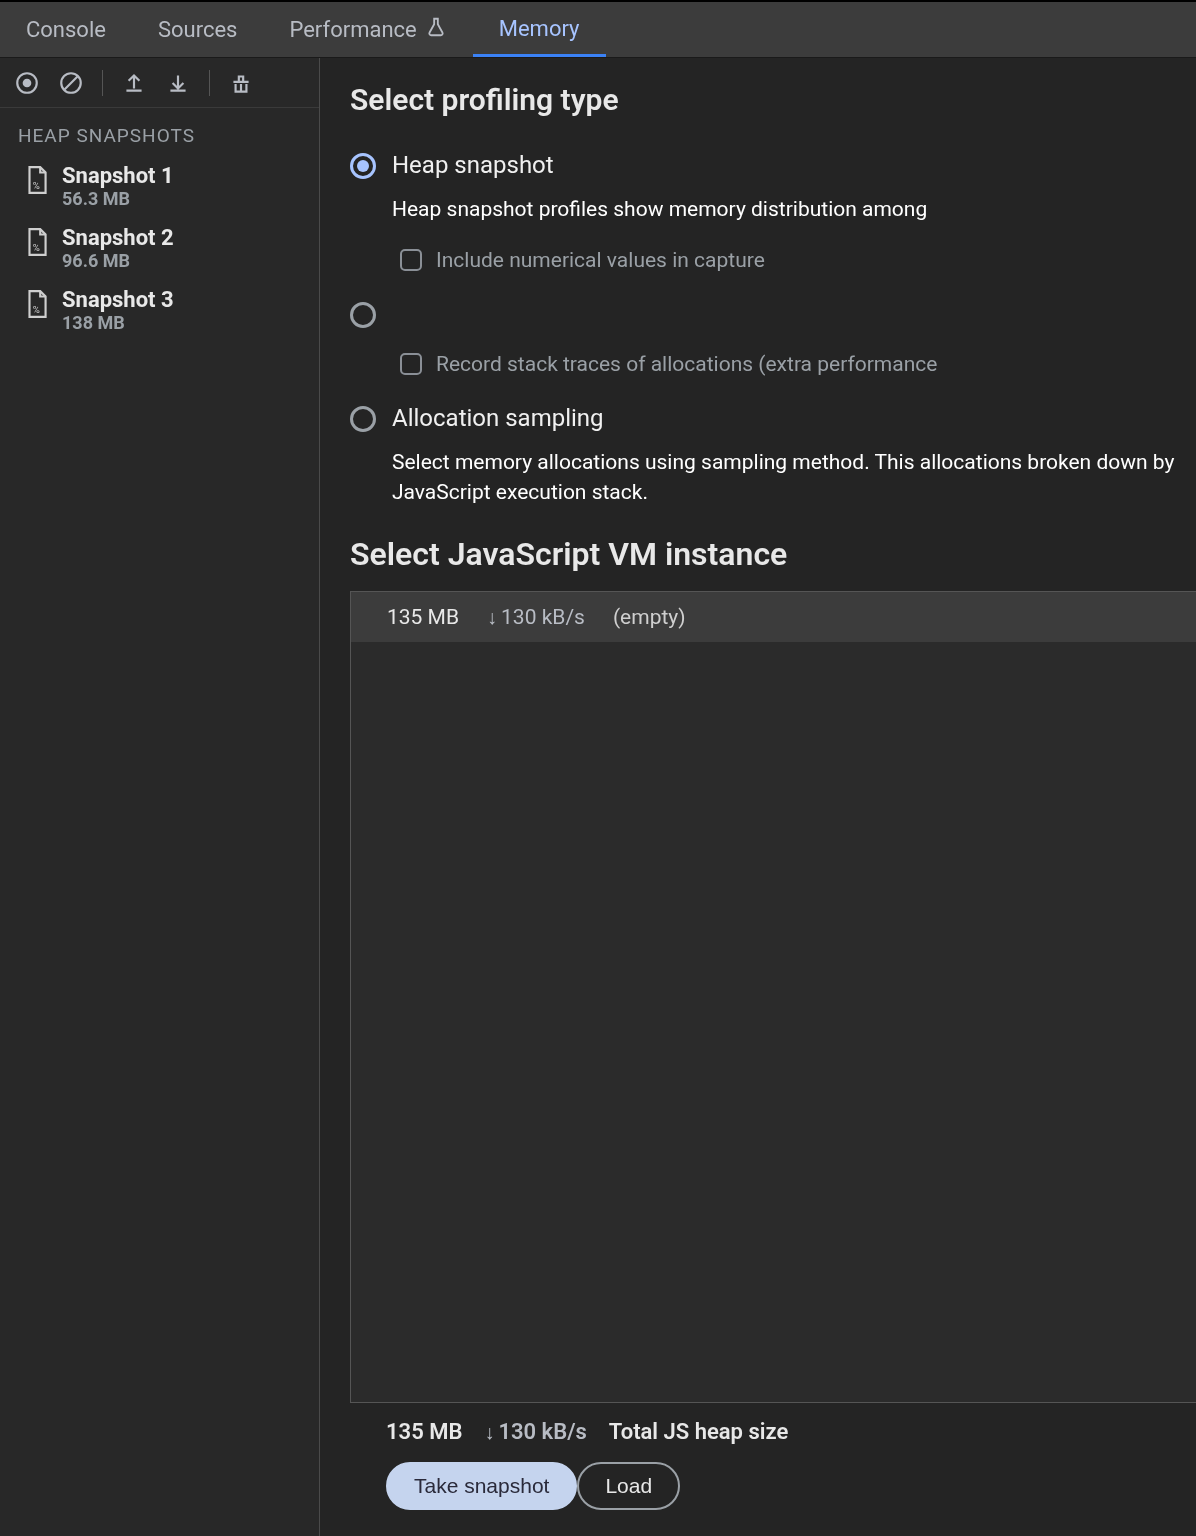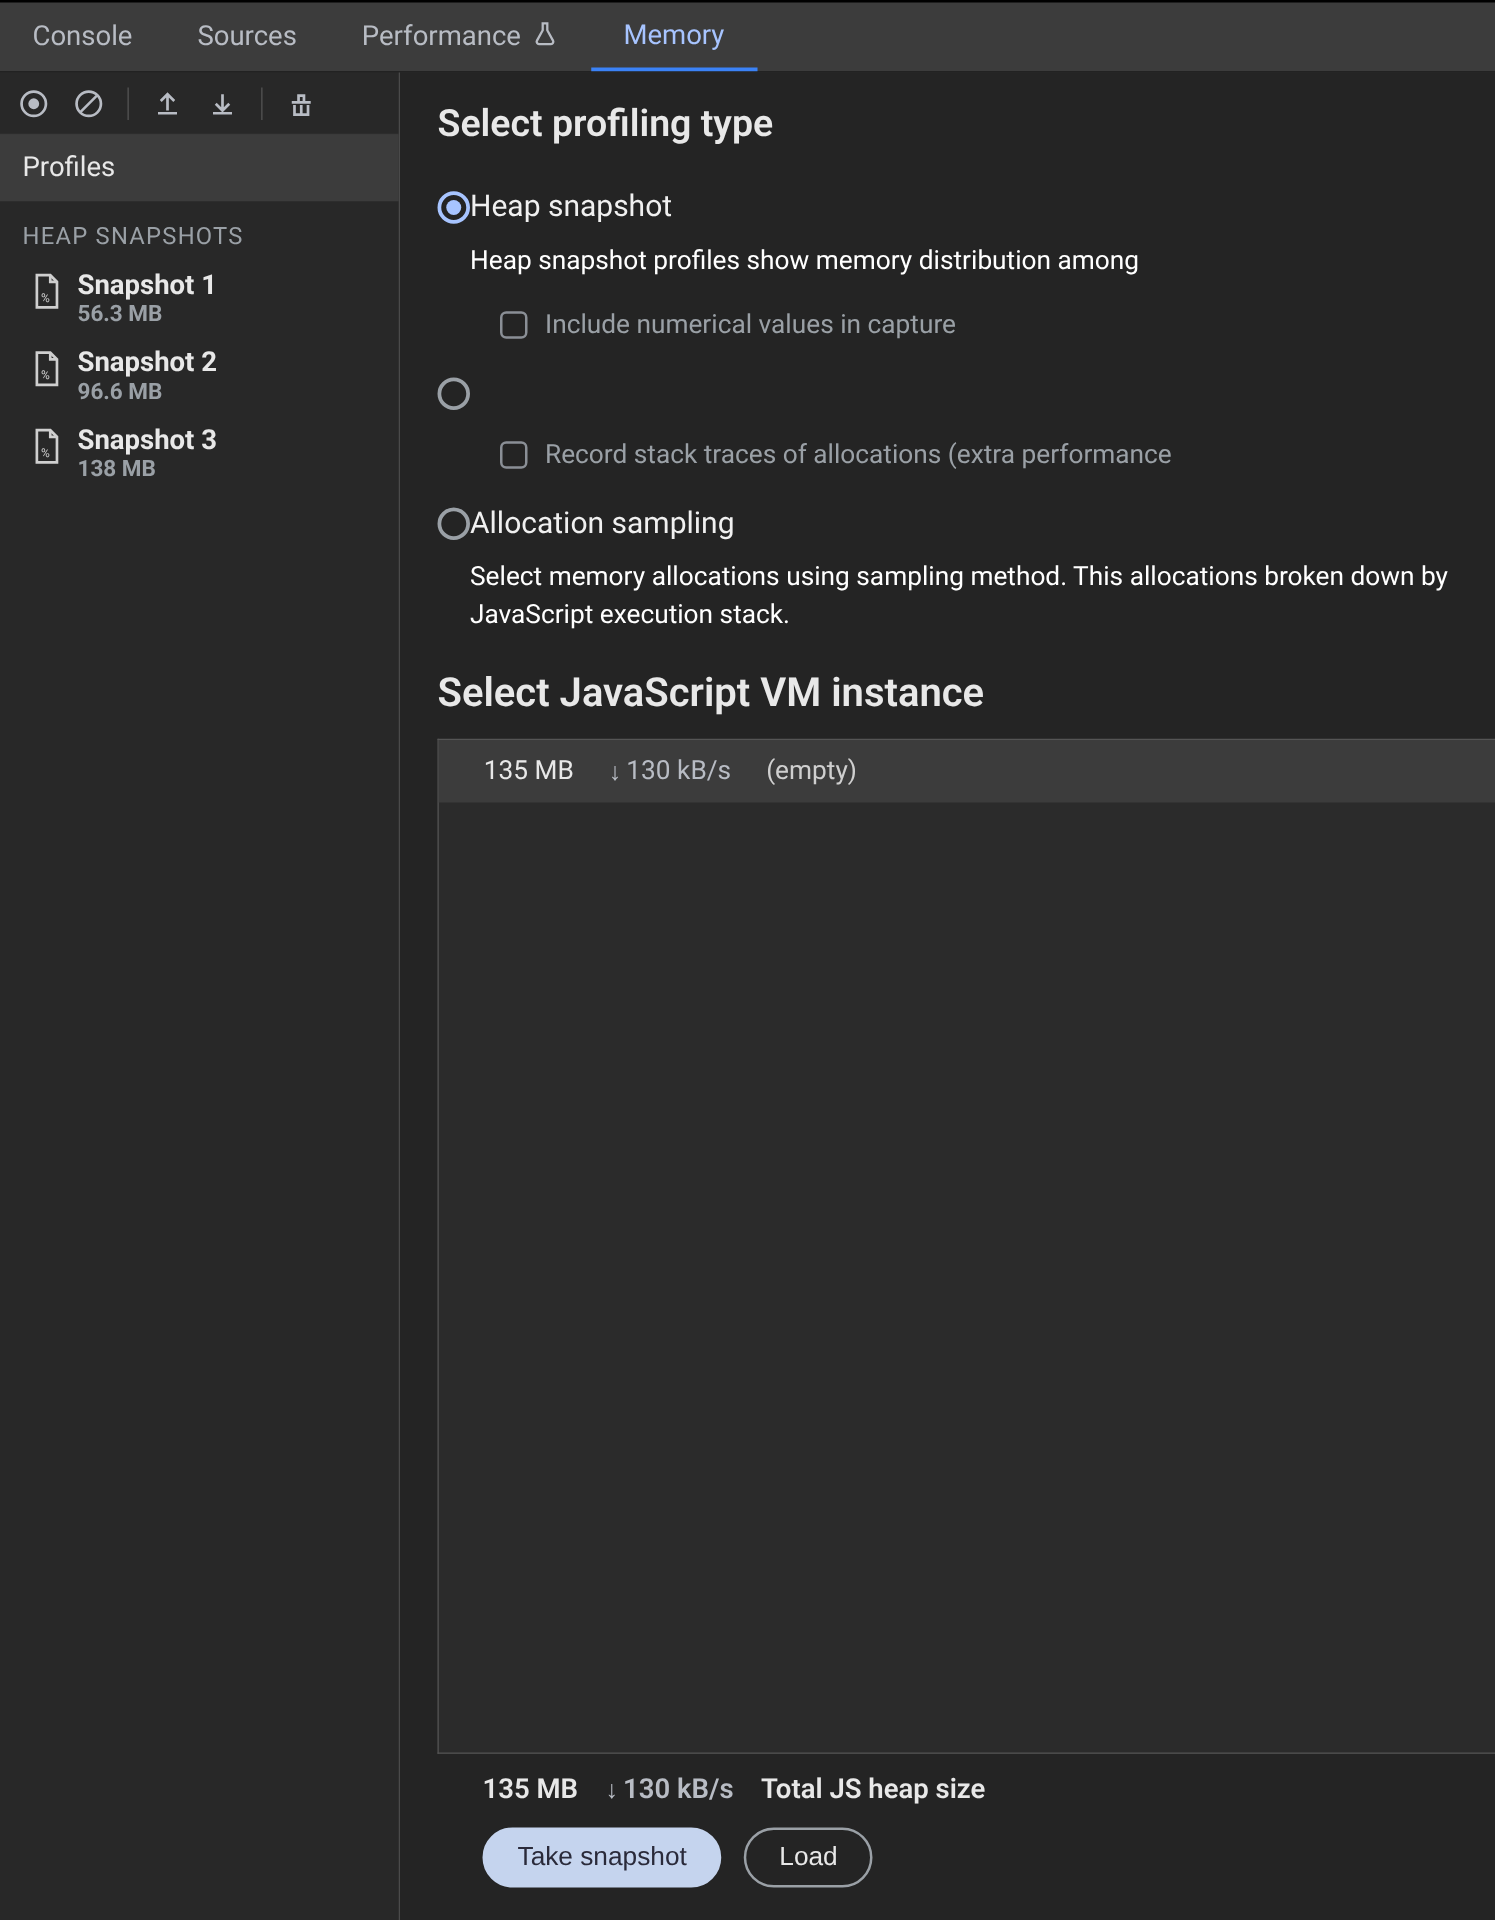--- a/index.html
+++ b/index.html
@@ -77,21 +77,21 @@
   .snap-name { font-size:22px; color:#e8e8e8; }
   .snap-size { font-size:18px; color:#9aa0a6; }
   .content {
     flex: 1;
     padding: 24px 0 0 30px;
     display: flex;
     flex-direction: column;
     overflow: hidden;
   }
   .h1 { font-size: 30px; font-weight: 600; margin-bottom: 24px; }
-  .opt { display:flex; padding: 10px 0 4px; align-items:flex-start; }
+  .opt { display:flex; gap:16px; padding: 10px 0 4px; align-items:flex-start; }
   .radio {
     width:26px; height:26px; border-radius:50%;
     border:3px solid #9aa0a6; flex:0 0 auto; margin-top:2px;
     display:flex; align-items:center; justify-content:center; cursor:pointer;
   }
   .radio.selected { border-color:#a7c4ff; }
   .radio.selected::after {
     content:""; width:12px; height:12px; border-radius:50%; background:#a7c4ff;
   }
   .opt-body { flex:1; }
@@ -121,21 +121,21 @@
   .vmrow .rate { color:#b8bcc4; display:flex; align-items:center; gap:4px; }
   .vmrow .label { color:#cfcfcf; }
   .footer {
     padding: 16px 0 26px 36px;
   }
   .footline {
     display:flex; align-items:center; gap:22px;
     font-size:22px; font-weight:600; margin-bottom:18px;
   }
   .footline .rate { color:#b8bcc4; font-weight:600; display:flex; align-items:center; gap:4px;}
-  .btnrow { display:flex; gap:18px; }
+  .btnrow { display:flex; }
   .btn {
     border-radius: 999px;
     padding: 10px 26px;
     font-size:21px;
     cursor:pointer;
     border:2px solid #9aa0a6;
     background:transparent;
     color:#e8e8e8;
   }
   .btn.primary {
@@ -197,21 +197,20 @@
               <path d="M12 5v12M7 12l5 5 5-5M5 19h14"></path>
             </svg>
         </span>
         <span class="vsep"></span>
         <span class="tbtn">
           <svg viewBox="0 0 24 24" fill="none" stroke="currentColor" stroke-width="2">
               <path d="M6 20h12M7 20v-7M12 20v-7M17 20v-7M5 11h14M10 11V6h4v5"></path>
             </svg>
         </span>
       </div>
-      <div class="profiles-header">Profiles</div>
       <div class="section-label">HEAP SNAPSHOTS</div>
 
       <div class="snap-item">
         <svg viewBox="0 0 24 28" fill="none" stroke="currentColor" stroke-width="2">
             <path d="M5 2h10l5 5v19H5z"></path>
             <path d="M15 2v5h5"></path>
             <text x="8" y="22" font-size="9" fill="currentColor" stroke="none">%</text>
           </svg>
         <div class="snap-text">
           <span class="snap-name">Snapshot 1</span>

